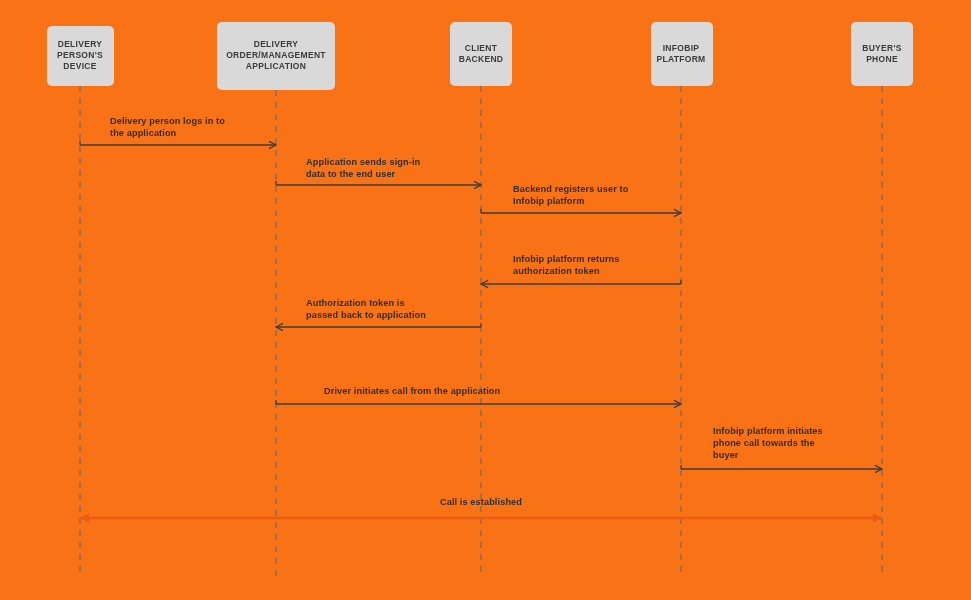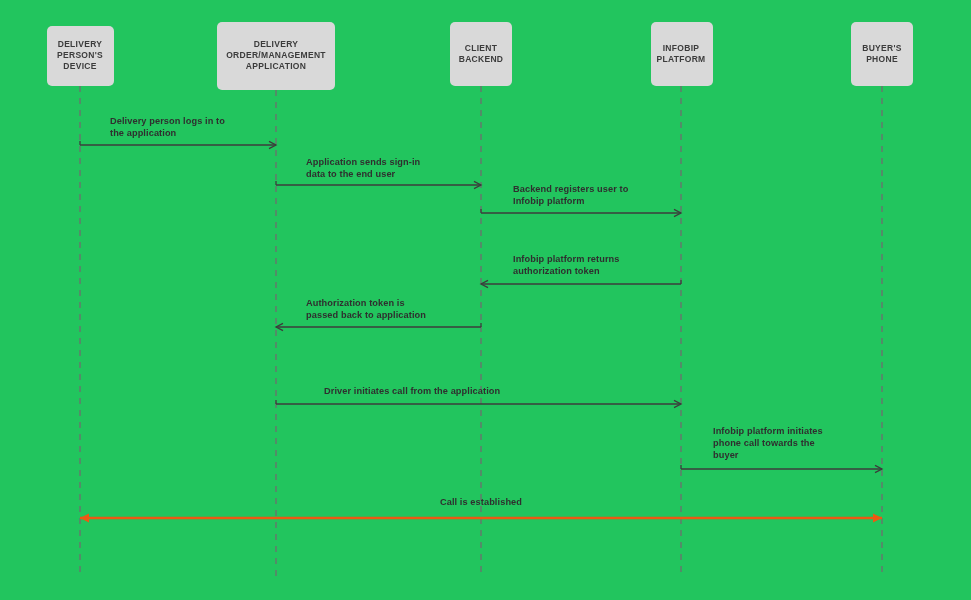--- a/index.html
+++ b/index.html
@@ -8,21 +8,21 @@
     background: #ffffff;
   }
   body {
     font-family: "Liberation Sans", sans-serif;
     -webkit-font-smoothing: antialiased;
   }
   #canvas {
     position: relative;
     width: 971px;
     height: 600px;
-    background: #22c55e;
+    background: #f97316;
     overflow: hidden;
   }
   svg#diagram {
     position: absolute;
     left: 0;
     top: 0;
     width: 971px;
     height: 600px;
     display: block;
   }

